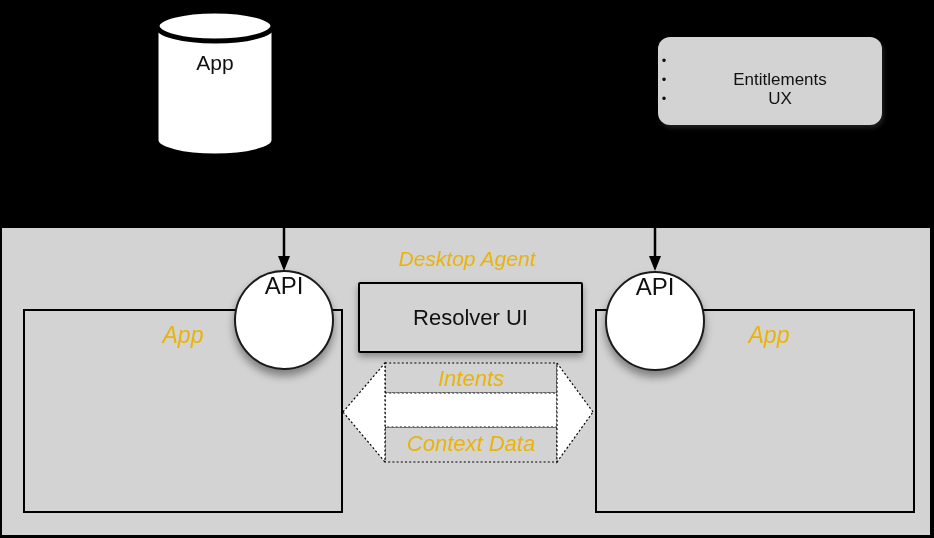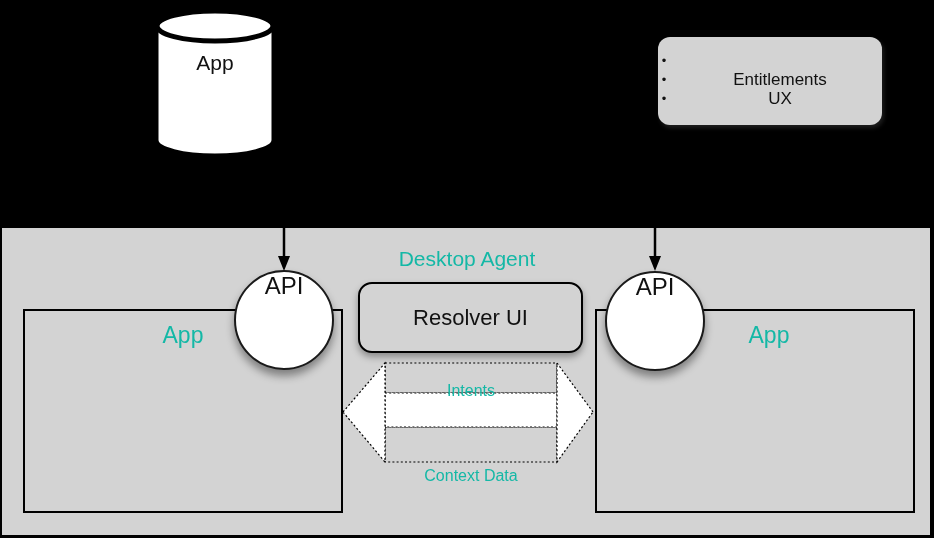--- a/index.html
+++ b/index.html
@@ -8,42 +8,42 @@
     font-family:"Liberation Sans","DejaVu Sans",sans-serif;color:#111;
   }
   .abs{position:absolute;}
   .panel{left:2px;top:228px;width:928px;height:307px;background:#d3d3d3;}
   .app-box{
     top:309px;width:320px;height:204px;border:2px solid #000;
     box-sizing:border-box;background:transparent;
   }
   .app-box.left{left:23px;}
   .app-box.right{left:595px;}
-  .label{color:#14b8a6;}
+  .label{color:#eab308;font-style:italic;}
   .app-label{top:322px;width:320px;text-align:center;font-size:23px;}
   .app-label.left{left:23px;}
   .app-label.right{left:623px;width:292px;}
   .panel-title{left:367px;top:247px;width:200px;text-align:center;font-size:21px;}
   .resolver{
     left:358px;top:282px;width:225px;height:71px;box-sizing:border-box;
-    border:2px solid #000;border-radius:14px;background:#d3d3d3;
+    border:2px solid #000;border-radius:2px;background:#d3d3d3;
     display:flex;align-items:center;justify-content:center;font-size:22px;
     box-shadow:0 4px 7px rgba(0,0,0,0.35);
   }
   .api-circle{
     width:100px;height:100px;border-radius:50%;background:#fff;
     border:2px solid #1a1a1a;box-sizing:border-box;
     display:flex;align-items:flex-start;justify-content:center;font-size:24px;
     box-shadow:0 6px 9px rgba(0,0,0,0.40);
   }
   .api-circle.left{left:234px;top:270px;}
   .api-circle.right{left:605px;top:271px;}
-  .arrow-label{width:172px;left:385px;text-align:center;font-size:16px;margin-top:16px;}
+  .arrow-label{width:172px;left:385px;text-align:center;font-size:22px;}
   .arrow-label.top{top:366px;}
-  .arrow-label.bottom{top:451px;}
+  .arrow-label.bottom{top:431px;}
   .cyl-text{
     left:150px;top:48px;width:130px;text-align:center;
     font-size:21px;line-height:29px;
   }
   .features{
     left:658px;top:37px;width:224px;height:88px;box-sizing:border-box;
     background:#d3d3d3;border-radius:12px;padding-top:14px;
     box-shadow:2px 3px 4px rgba(60,60,60,0.5);
   }
   .feature-row{

